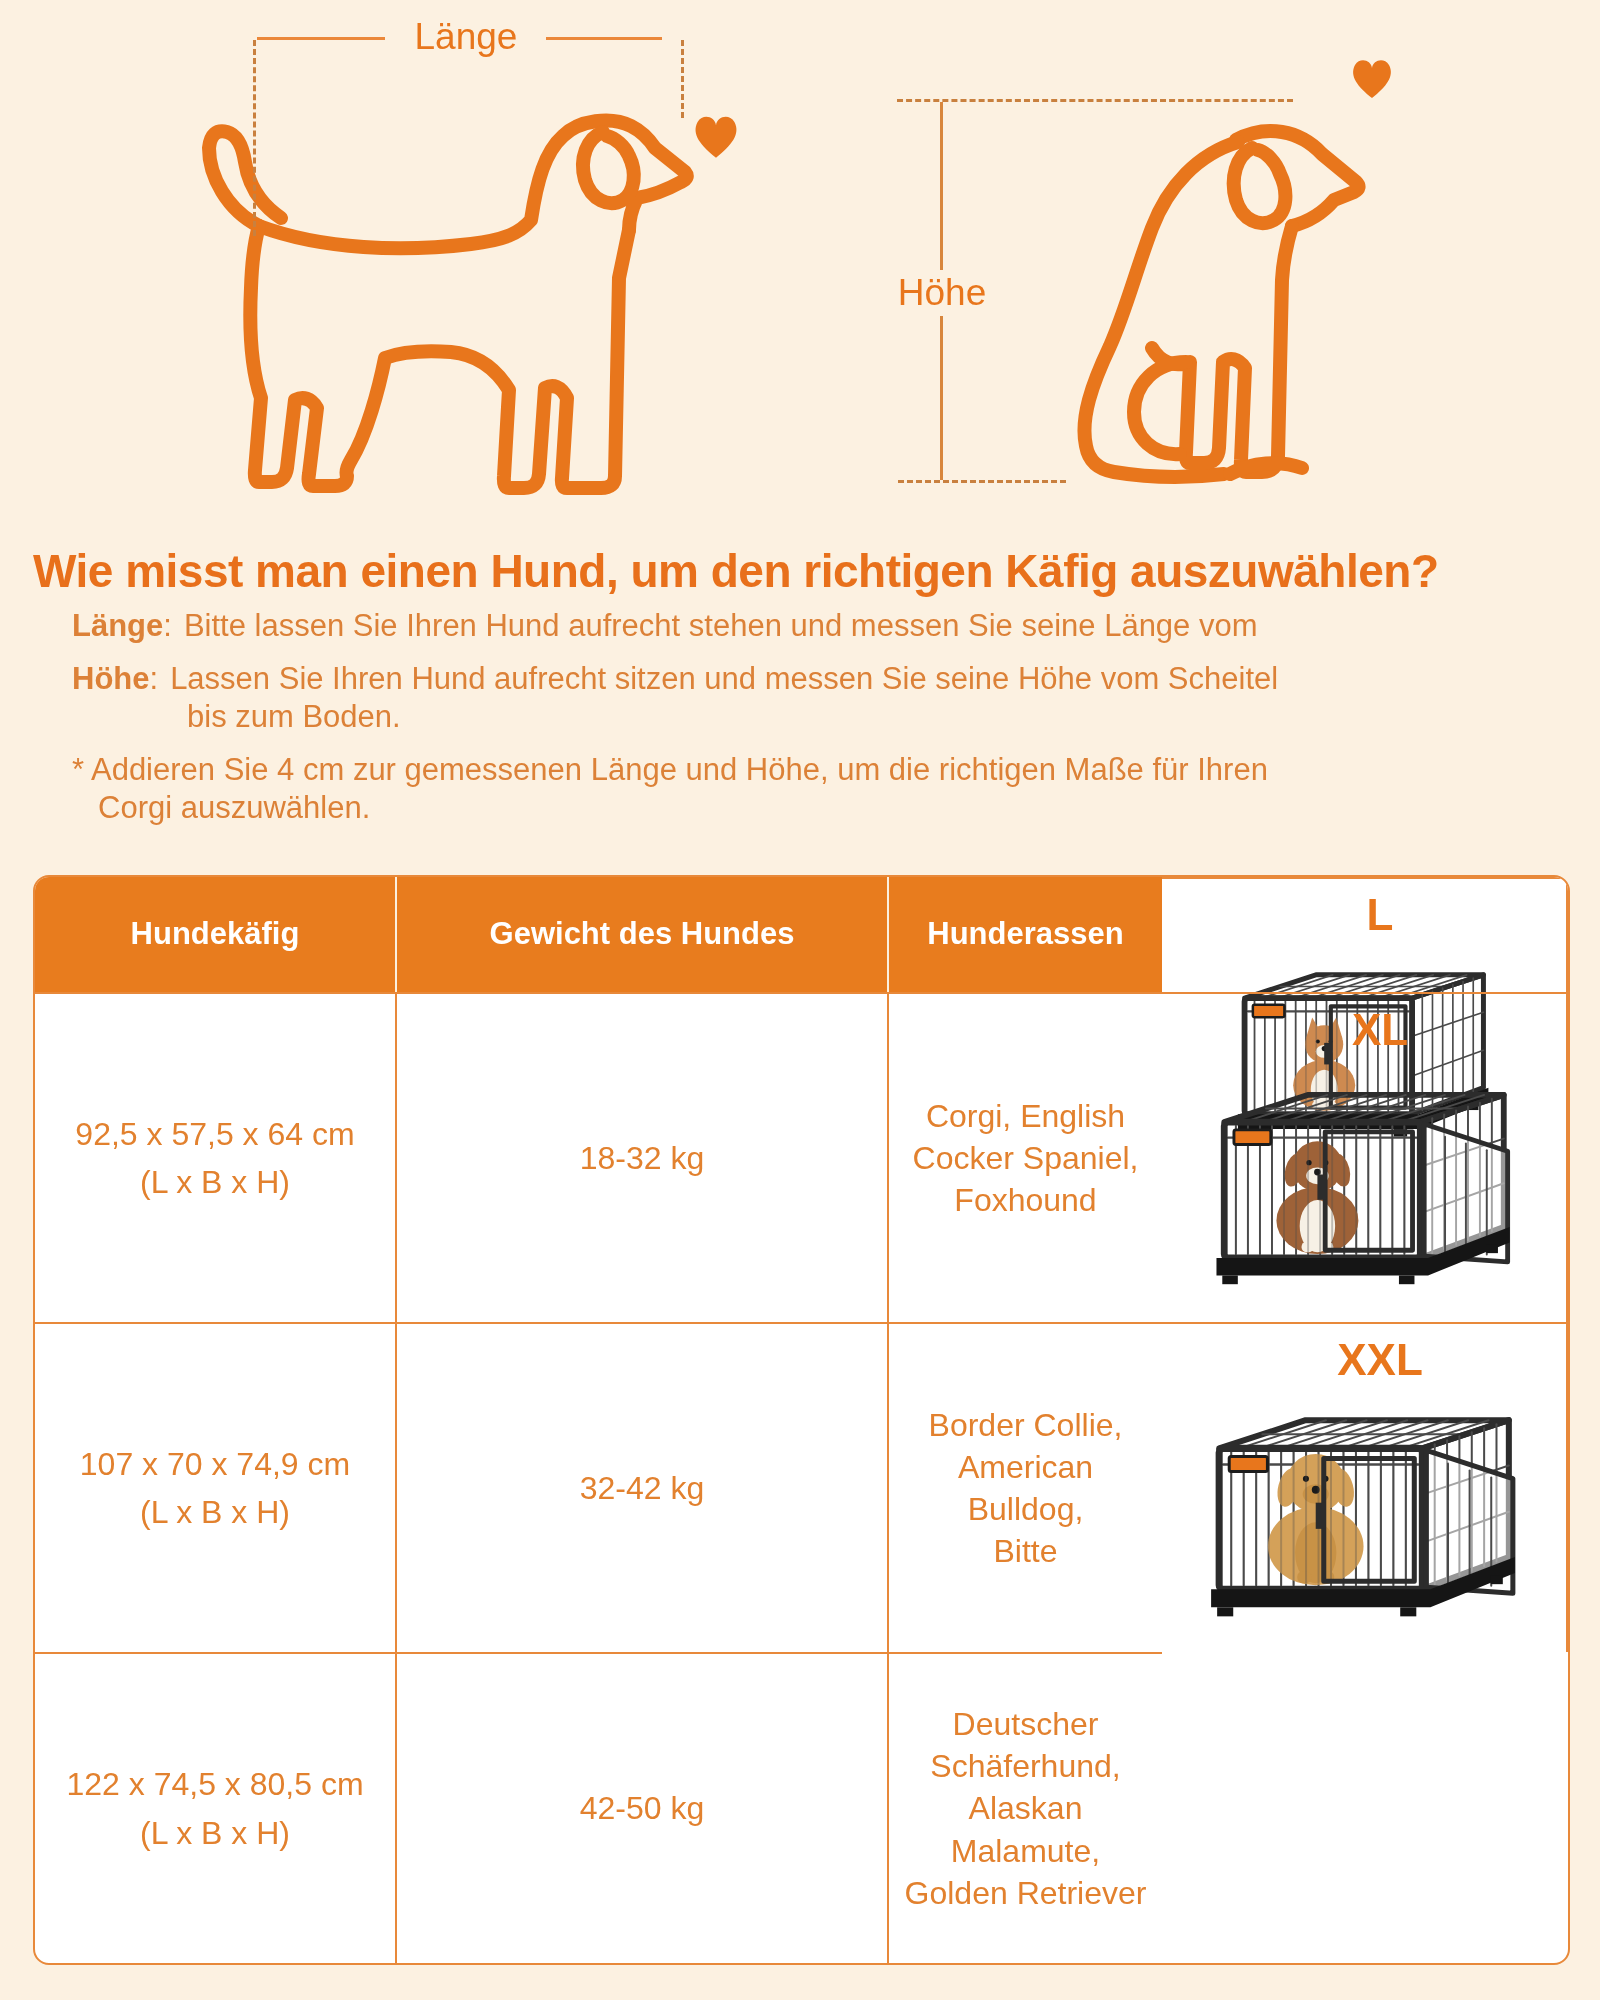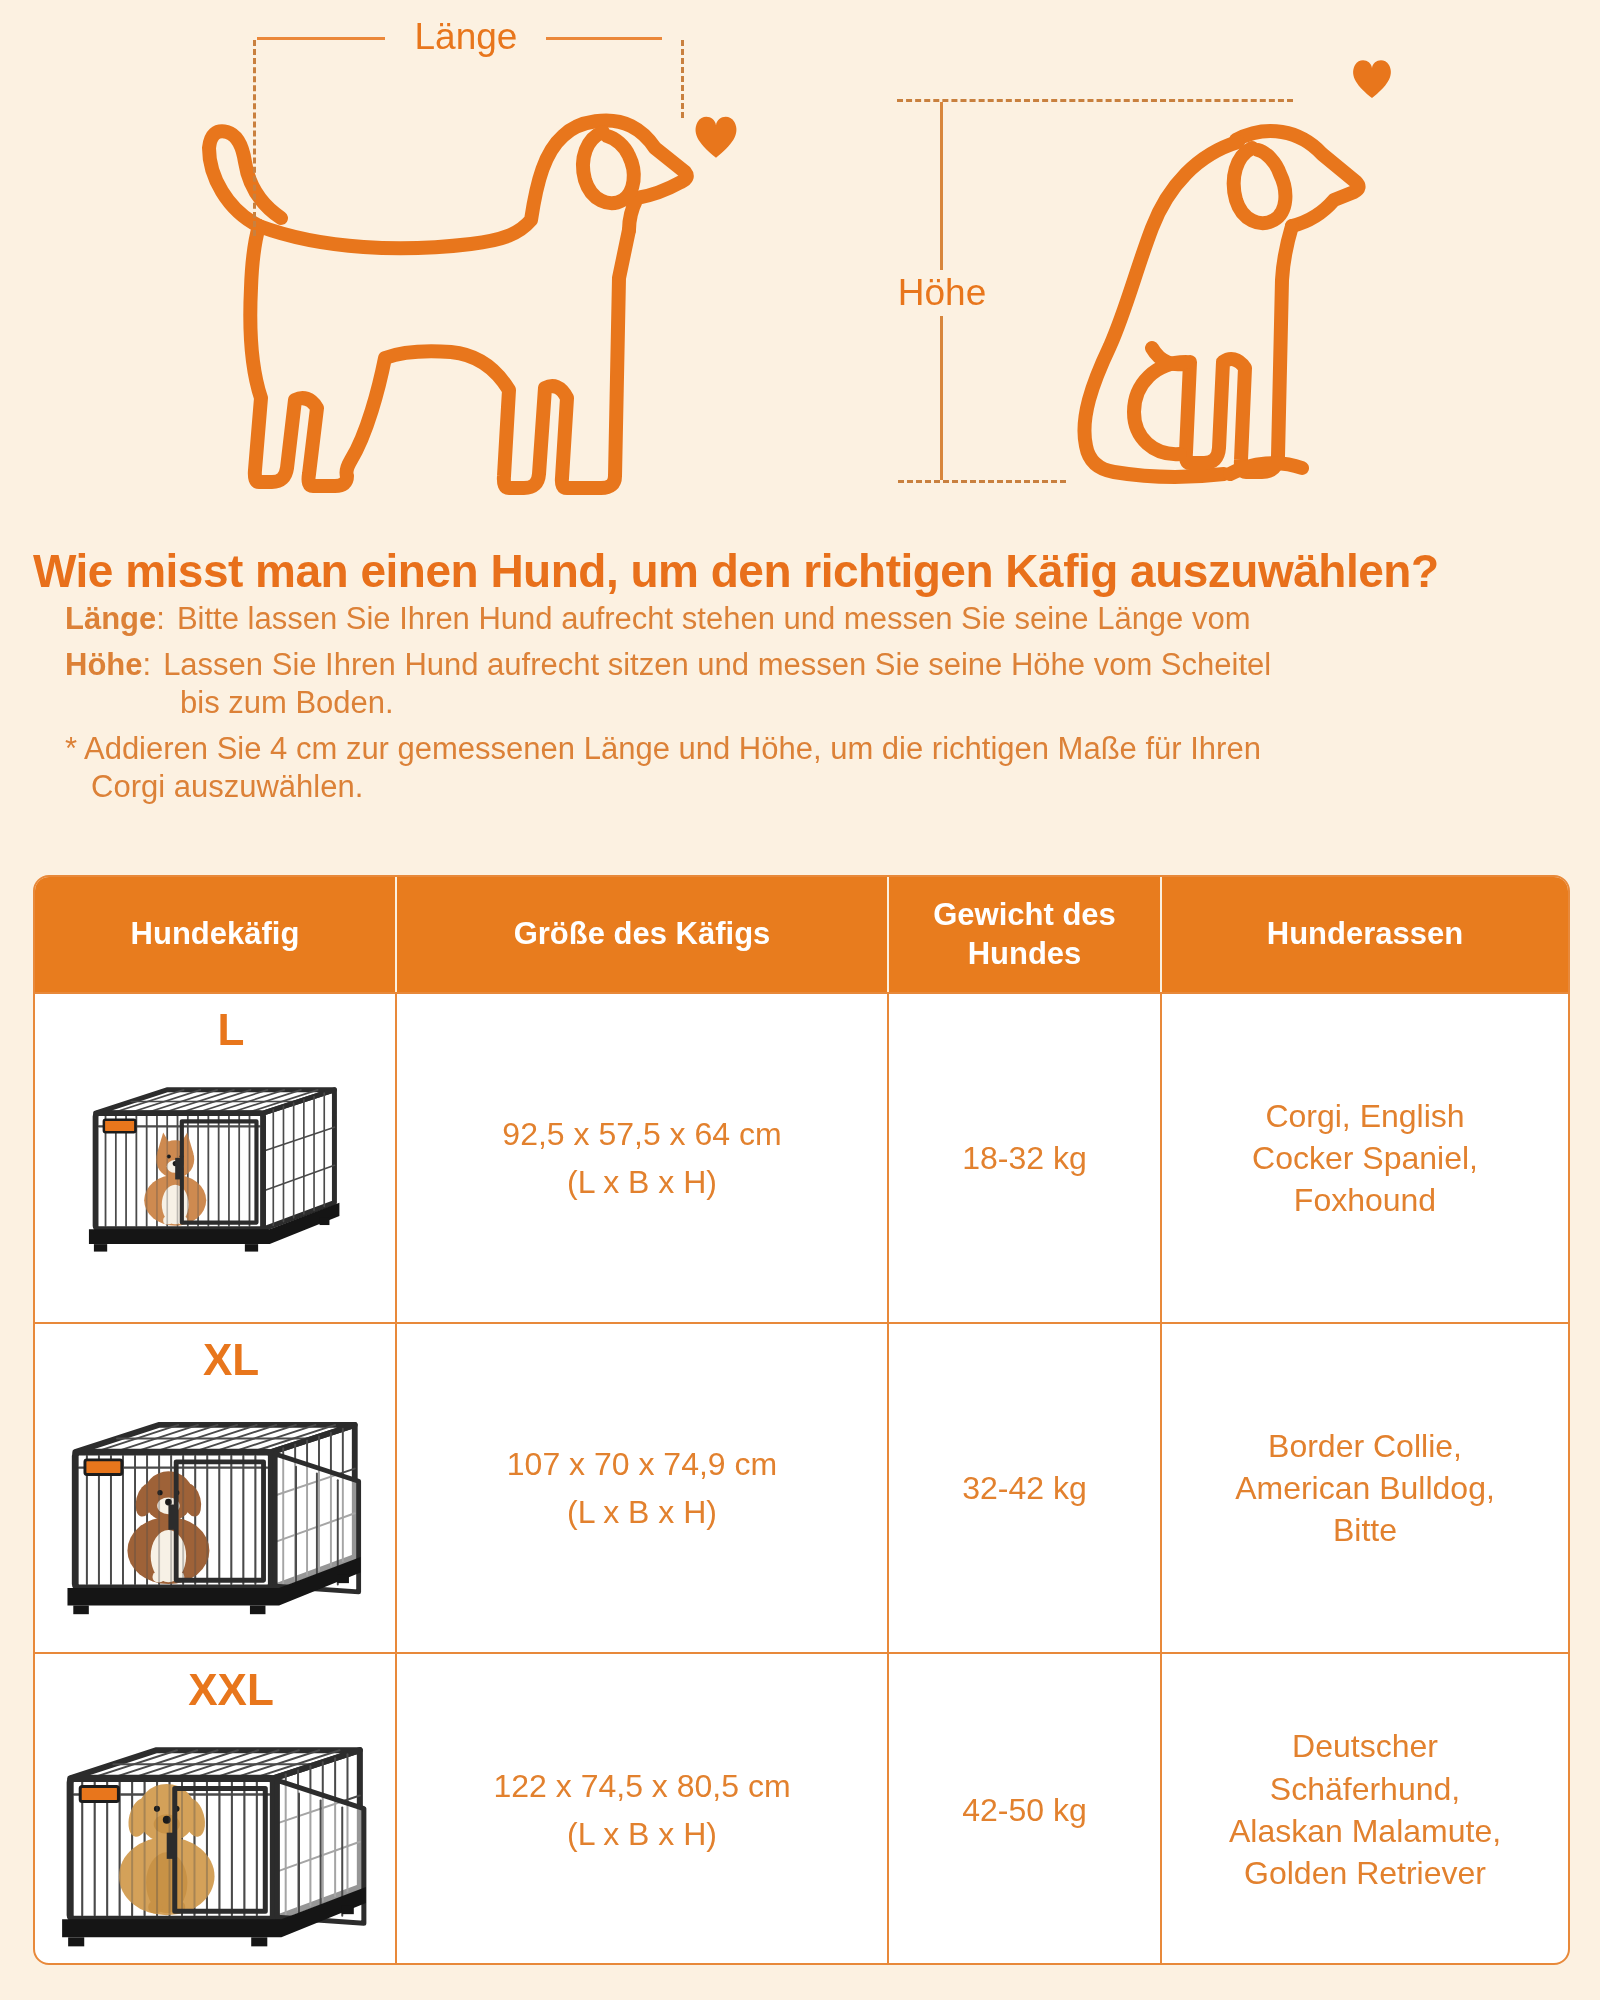--- a/index.html
+++ b/index.html
@@ -10,21 +10,21 @@
   .hero svg{position:absolute;display:block;}
   .mline{position:absolute;border-top:3px solid var(--accent,#E8761C);opacity:.85;}
   .mdash{position:absolute;border-top:3px dashed #C9803E;}
   .mvdash{position:absolute;border-left:3px dashed #C9803E;}
   .mvert{position:absolute;border-left:3px solid #D8863C;}
   .mlabel{position:absolute;font-size:37px;color:var(--accent,#E8761C);text-align:center;}
   .heart{position:absolute;}
   
   .heading{position:absolute;left:33px;top:513px;width:1540px;font-size:46px;font-weight:bold;color:var(--heading-color,#E8701B);letter-spacing:-.5px;}
   .instr-block{position:absolute;left:57px;top:592px;width:1480px;font-size:31px;color:var(--text-color,#DC8137);line-height:38px;}
-  .instr-block p{margin:8px;}
+  .instr-block p{margin:15px;}
   .line{display:block;}
   .cont{padding-left:115px;}
   .instr b{font-weight:bold;}
   .instr .txt{margin-left:12px;}
   .note{margin-top:24px;}
   .note .cont2{padding-left:26px;}
   
   .sizetable{position:absolute;left:33px;top:875px;width:1537px;height:1090px;background:#fff;
     border:2.5px solid var(--table-border-color,#E8893A);border-radius:16px;overflow:hidden;
     display:grid;grid-template-columns:362px 492px 273px 1fr;grid-template-rows:115px 330px 330px 1fr;box-sizing:border-box;}
@@ -103,21 +103,20 @@
     </p>
     <p class="note">
       <span class="line">* Addieren Sie 4 cm zur gemessenen Länge und Höhe, um die richtigen Maße für Ihren</span>
       <span class="line cont2">Corgi auszuwählen.</span>
     </p>
   </div>
 
   <div class="sizetable">
 
     <div class="th sep">Hundekäfig</div>
-    <div class="th sep">Größe des Käfigs</div>
     <div class="th sep">Gewicht des Hundes</div>
     <div class="th">Hunderassen</div>
 
     <div class="td sep cellsize">
       <div class="size-label">L</div>
       <div class="crate-wrap crate-l">
           <svg viewBox="0 0 340 250" fill="none" stroke-linecap="round" stroke-linejoin="round">
             <polygon points="26,64 112,36 314,36 228,64" stroke="#2c2c2c" stroke-width="6"></polygon>
             <line x1="46.2" y1="64" x2="132.2" y2="36" stroke="#4a4a4a" stroke-width="2"></line>
             <line x1="66.4" y1="64" x2="152.4" y2="36" stroke="#4a4a4a" stroke-width="2"></line>

